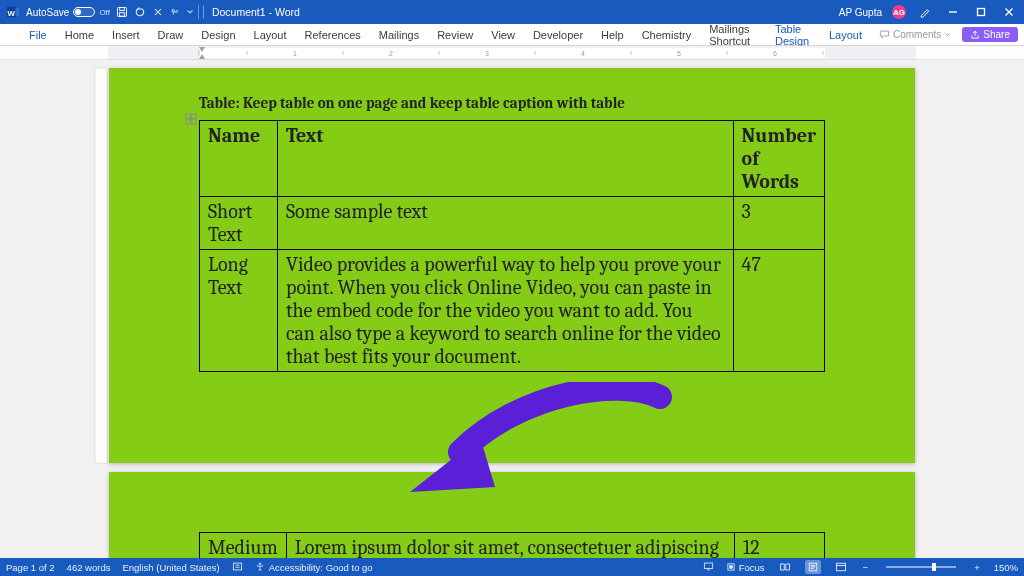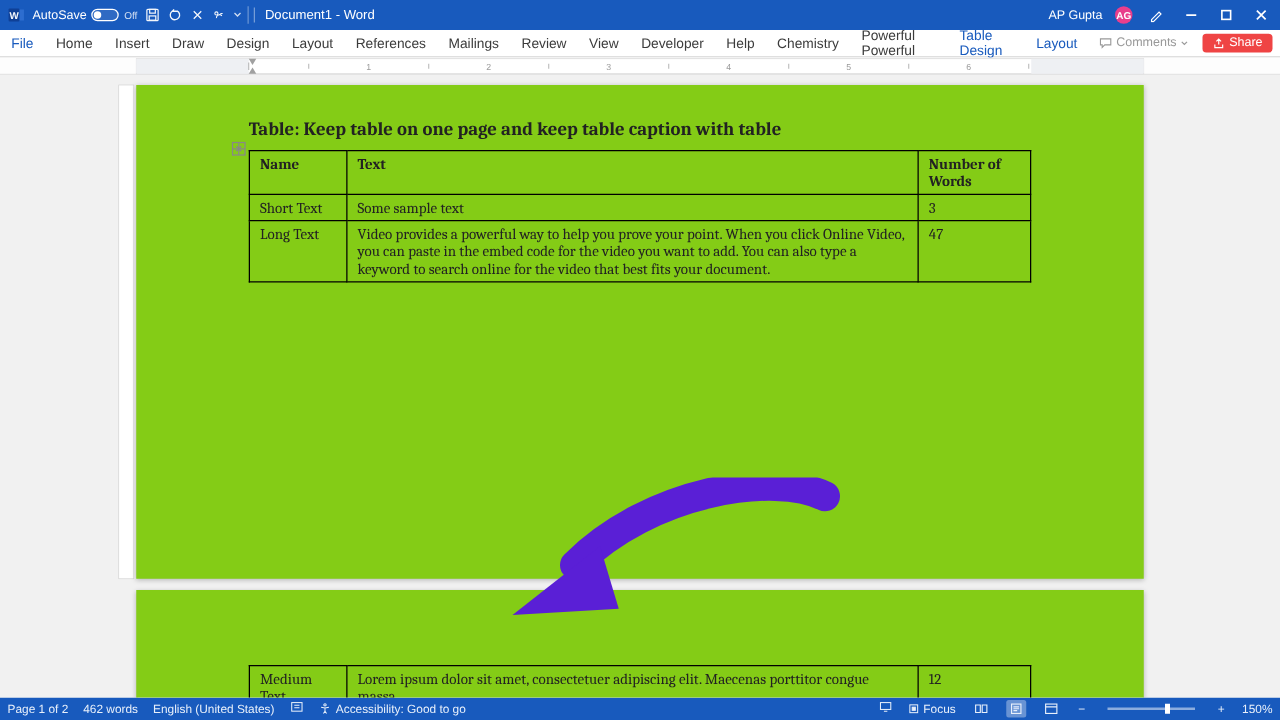--- a/index.html
+++ b/index.html
@@ -14,41 +14,41 @@
   .toggle { width: 22px; height: 10px; border: 1px solid #fff; border-radius: 6px; position: relative; background: rgba(255,255,255,0.1); }
   .toggle::after { content: ""; position: absolute; width: 6px; height: 6px; background: #fff; border-radius: 50%; top: 1px; left: 1px; }
   .doc-title { padding-left: 8px; border-left: 1px solid rgba(255,255,255,0.4); font-size: 10.5px; }
   .searchbar { margin-left: 30px; flex: 0 0 280px; height: 18px; background: #2b6ac9; border-radius: 3px; display: flex; align-items: center; gap: 6px; padding: 0 8px; color: #cfe0f7; font-size: 10px; }
   .titlebar .spacer { flex: 1; }
   .titlebar .right { display: flex; align-items: center; gap: 10px; padding-right: 6px; }
   .avatar { width: 14px; height: 14px; border-radius: 50%; background: #e83e8c; color: #fff; display: inline-flex; align-items: center; justify-content: center; font-size: 8px; font-weight: 600; }
   .winbtn { width: 18px; height: 18px; display: inline-flex; align-items: center; justify-content: center; color: #fff; }
 
   
-  .ribbon { background: #fff; height: 22px; border-bottom: 1px solid #d5d5d5; display: flex; align-items: stretch; font-size: 11px; color: #3b3b3b; }
+  .ribbon { background: #fff; height: 22px; border-bottom: 1px solid #d5d5d5; display: flex; align-items: stretch; font-size: 11px; color: #3b3b3b; padding-left: 20px; }
   .ribbon .tab { padding: 4px 9px; display: flex; align-items: center; cursor: default; }
   .ribbon .tab.file { color: #185abd; font-weight: 400; }
   .ribbon .tab.active { color: #185abd; }
   .ribbon .grow { flex: 1; }
   .ribbon .comments { color: #999; padding: 4px 8px; display: flex; align-items: center; gap: 3px; font-size: 10px;}
-  .share-btn { background: #ef4444; color: #fff; border-radius: 3px; padding: 2px 8px; margin: 3px 6px 3px 3px; font-size: 10px; display:flex; align-items:center; gap:3px;}
+  .share-btn { background: #8b5cf6; color: #fff; border-radius: 3px; padding: 2px 8px; margin: 3px 6px 3px 3px; font-size: 10px; display:flex; align-items:center; gap:3px;}
 
   
   .ruler-row { height: 14px; background: #fdfdfd; position: relative; border-bottom: 1px solid #e5e5e5; font-size: 7px; color: #9a9a9a; }
   .ruler-row .rsvg { position: absolute; left: 0; top: 0; }
 
   
   .canvas { flex: 1; background: #f1f1f1; position: relative; overflow: hidden; }
   .page { position: absolute; left: 109px; width: 806px; background: #84cc16; box-shadow: 0 1px 4px rgba(0,0,0,0.25); }
   .page.p1 { top: 8px; height: 395px; }
   .page.p2 { top: 412px; height: 140px; }
 
   .page .content { position: absolute; left: 90px; right: 90px; top: 26px; font-family: "Cambria", Georgia, serif; color: #222; }
   .caption { font-weight: 700; font-size: 15px; margin-bottom: 8px; }
-  .tbl { border-collapse: collapse; width: 100%; font-size: 12px; }
+  .tbl { border-collapse: collapse; width: 100%; font-size: 20px; }
   .tbl td, .tbl th { border: 1px solid #000; padding: 3px 8px; text-align: left; vertical-align: top; }
   .tbl th { font-weight: 700; }
   .tbl .col-name { width: 78px; }
   .tbl .col-num { width: 90px; }
   .anchor { position: absolute; left: 76px; top: 45px; font-size: 12px; color: #888; }
 
   
   .overlay-arrow { position: absolute; left: 400px; top: 322px; z-index: 5; }
   .overlay-text { position: absolute; right: 16px; top: 338px; color: #e31b1b; font-family: "Cambria", Georgia, serif; font-weight: 800; font-size: 42px; line-height: 1.15; text-align: center; z-index: 5; }
 
@@ -148,21 +148,21 @@
     <div class="tab">Draw</div>
     <div class="tab">Design</div>
     <div class="tab">Layout</div>
     <div class="tab">References</div>
     <div class="tab">Mailings</div>
     <div class="tab">Review</div>
     <div class="tab">View</div>
     <div class="tab">Developer</div>
     <div class="tab">Help</div>
     <div class="tab">Chemistry</div>
-    <div class="tab">Powerful Powerful</div>
+    <div class="tab">Mailings Shortcut</div>
     <div class="tab active">Table Design</div>
     <div class="tab active">Layout</div>
     <div class="grow"></div>
     <div class="comments">
       <svg width="11" height="11" viewBox="0 0 16 16" fill="none" stroke="#999" stroke-width="1.3">
           <path d="M2 3 h12 v7 h-7 l-3 3 v-3 h-2 z"></path>
         </svg>
       <span>Comments</span>
       <svg width="7" height="7" viewBox="0 0 10 10" fill="none" stroke="#999" stroke-width="1.4">
           <path d="M2 3.5 L5 6.5 L8 3.5"></path>

